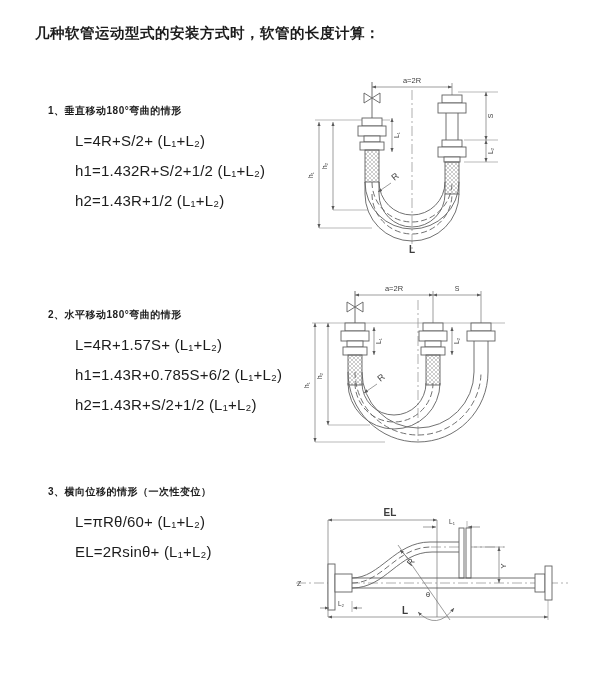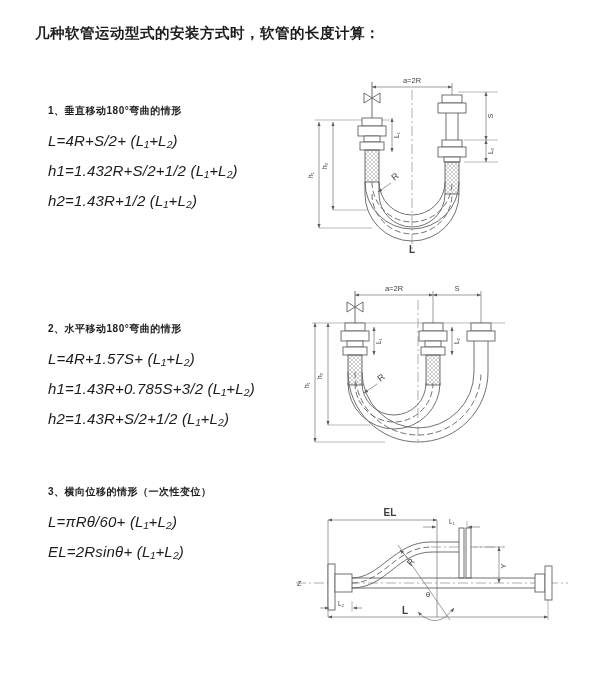--- a/index.html
+++ b/index.html
@@ -1,21 +1,21 @@
 <!DOCTYPE html>
 <html><head>
 <meta charset="utf-8">
 <style>
   html,body{margin:0;padding:0;background:#fff;}
   body{width:600px;height:675px;position:relative;overflow:hidden;
        font-family:"Liberation Sans","DejaVu Sans",sans-serif;color:#1c1c1c;}
   .title{position:absolute;left:35px;top:24px;font-size:14.5px;font-weight:bold;letter-spacing:.5px;}
   .sec{position:absolute;left:48px;}
   .heading{font-size:10px;font-weight:bold;letter-spacing:.5px;height:26px;line-height:22px;}
-  .formula{font-size:15px;height:30px;line-height:30px;letter-spacing:.2px;font-style:italic;}
+  .formula{margin-left:27px;font-size:15px;height:30px;line-height:30px;letter-spacing:.2px;}
   .diag{position:absolute;}
   .lbl{font-family:"Liberation Sans","DejaVu Sans",sans-serif;fill:#3d3d3d;}
   .dr{stroke:#616161;stroke-width:.9;fill:none;}
   .fit{fill:#ffffff;stroke:#616161;stroke-width:.9;}
   .hat{stroke:#616161;stroke-width:.9;}
   .dl{stroke:#737373;stroke-width:.7;fill:none;}
   .ref{stroke:#8a8a8a;stroke-width:.6;fill:none;}
   .cl{stroke:#8d8d8d;stroke-width:.7;fill:none;stroke-dasharray:10 3 2 3;}
   .hd{stroke-dasharray:6 3;}
 </style>
@@ -24,24 +24,24 @@
 
 <div class="title">几种软管运动型式的安装方式时，软管的长度计算：</div>
 
 <section class="sec" style="top:100px">
   <div class="heading">1、垂直移动180°弯曲的情形</div>
   <div class="formula">L=4R+S/2+ (L₁+L₂)</div>
   <div class="formula">h1=1.432R+S/2+1/2 (L₁+L₂)</div>
   <div class="formula">h2=1.43R+1/2 (L₁+L₂)</div>
 </section>
 
-<section class="sec" style="top:318px">
+<section class="sec" style="top:304px">
   <div class="heading">2、水平移动180°弯曲的情形</div>
   <div class="formula">L=4R+1.57S+ (L₁+L₂)</div>
-  <div class="formula">h1=1.43R+0.785S+3/2 (L₁+L₂)</div>
+  <div class="formula">h1=1.43R+0.785S+6/2 (L₁+L₂)</div>
   <div class="formula">h2=1.43R+S/2+1/2 (L₁+L₂)</div>
 </section>
 
 <section class="sec" style="top:481px">
   <div class="heading">3、横向位移的情形（一次性变位）</div>
   <div class="formula">L=πRθ/60+ (L₁+L₂)</div>
   <div class="formula">EL=2Rsinθ+ (L₁+L₂)</div>
 </section>
 
 <svg class="diag" style="left:300px;top:72px" width="270" height="190" viewBox="0 0 270 190">

